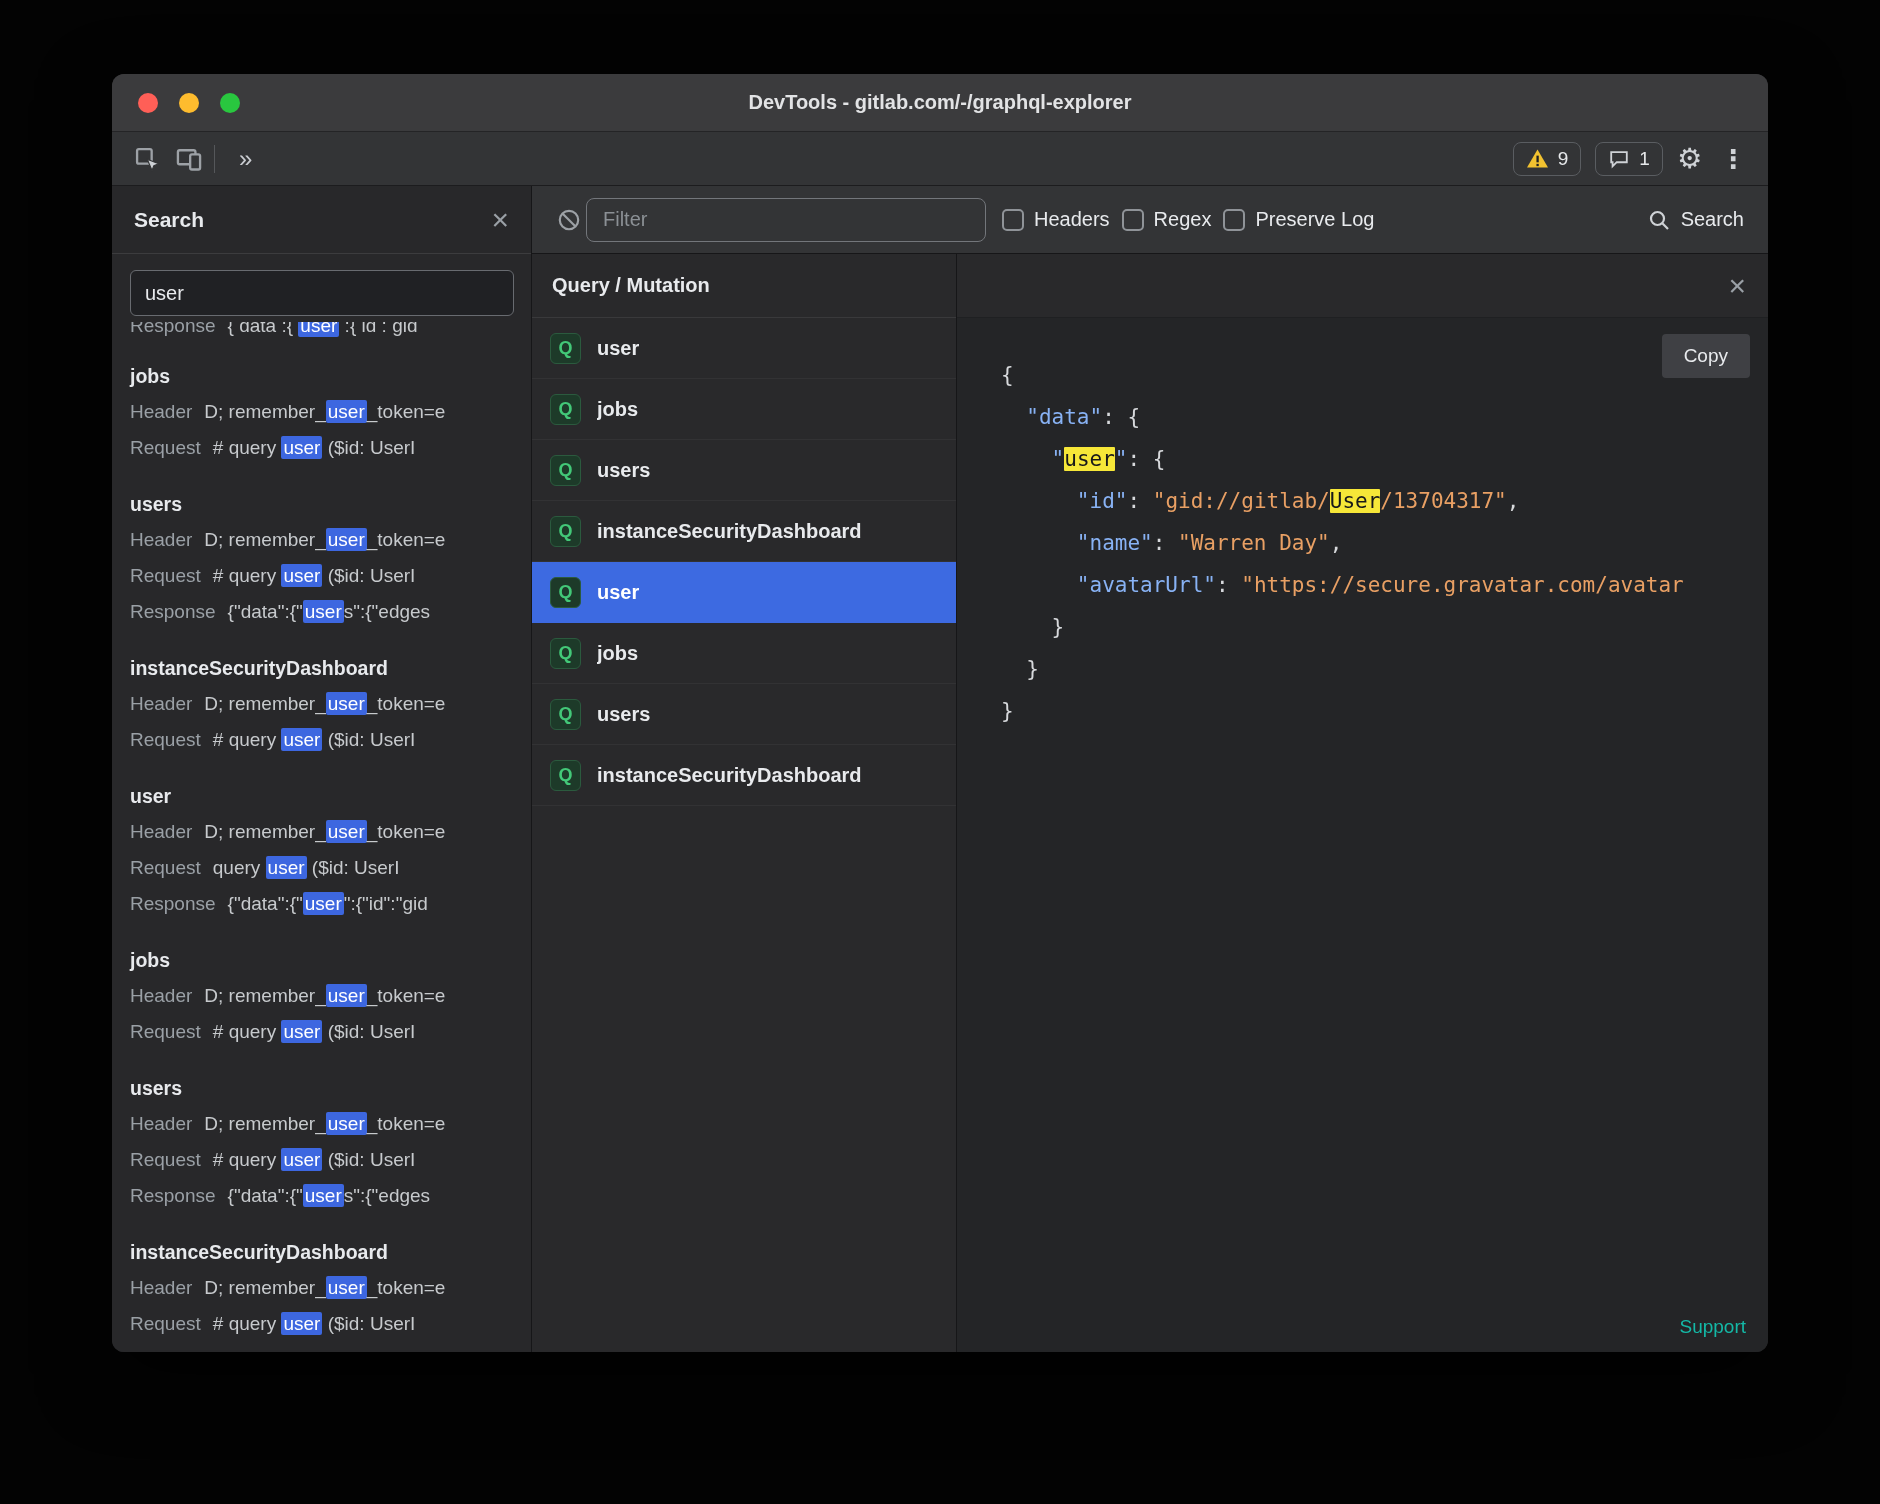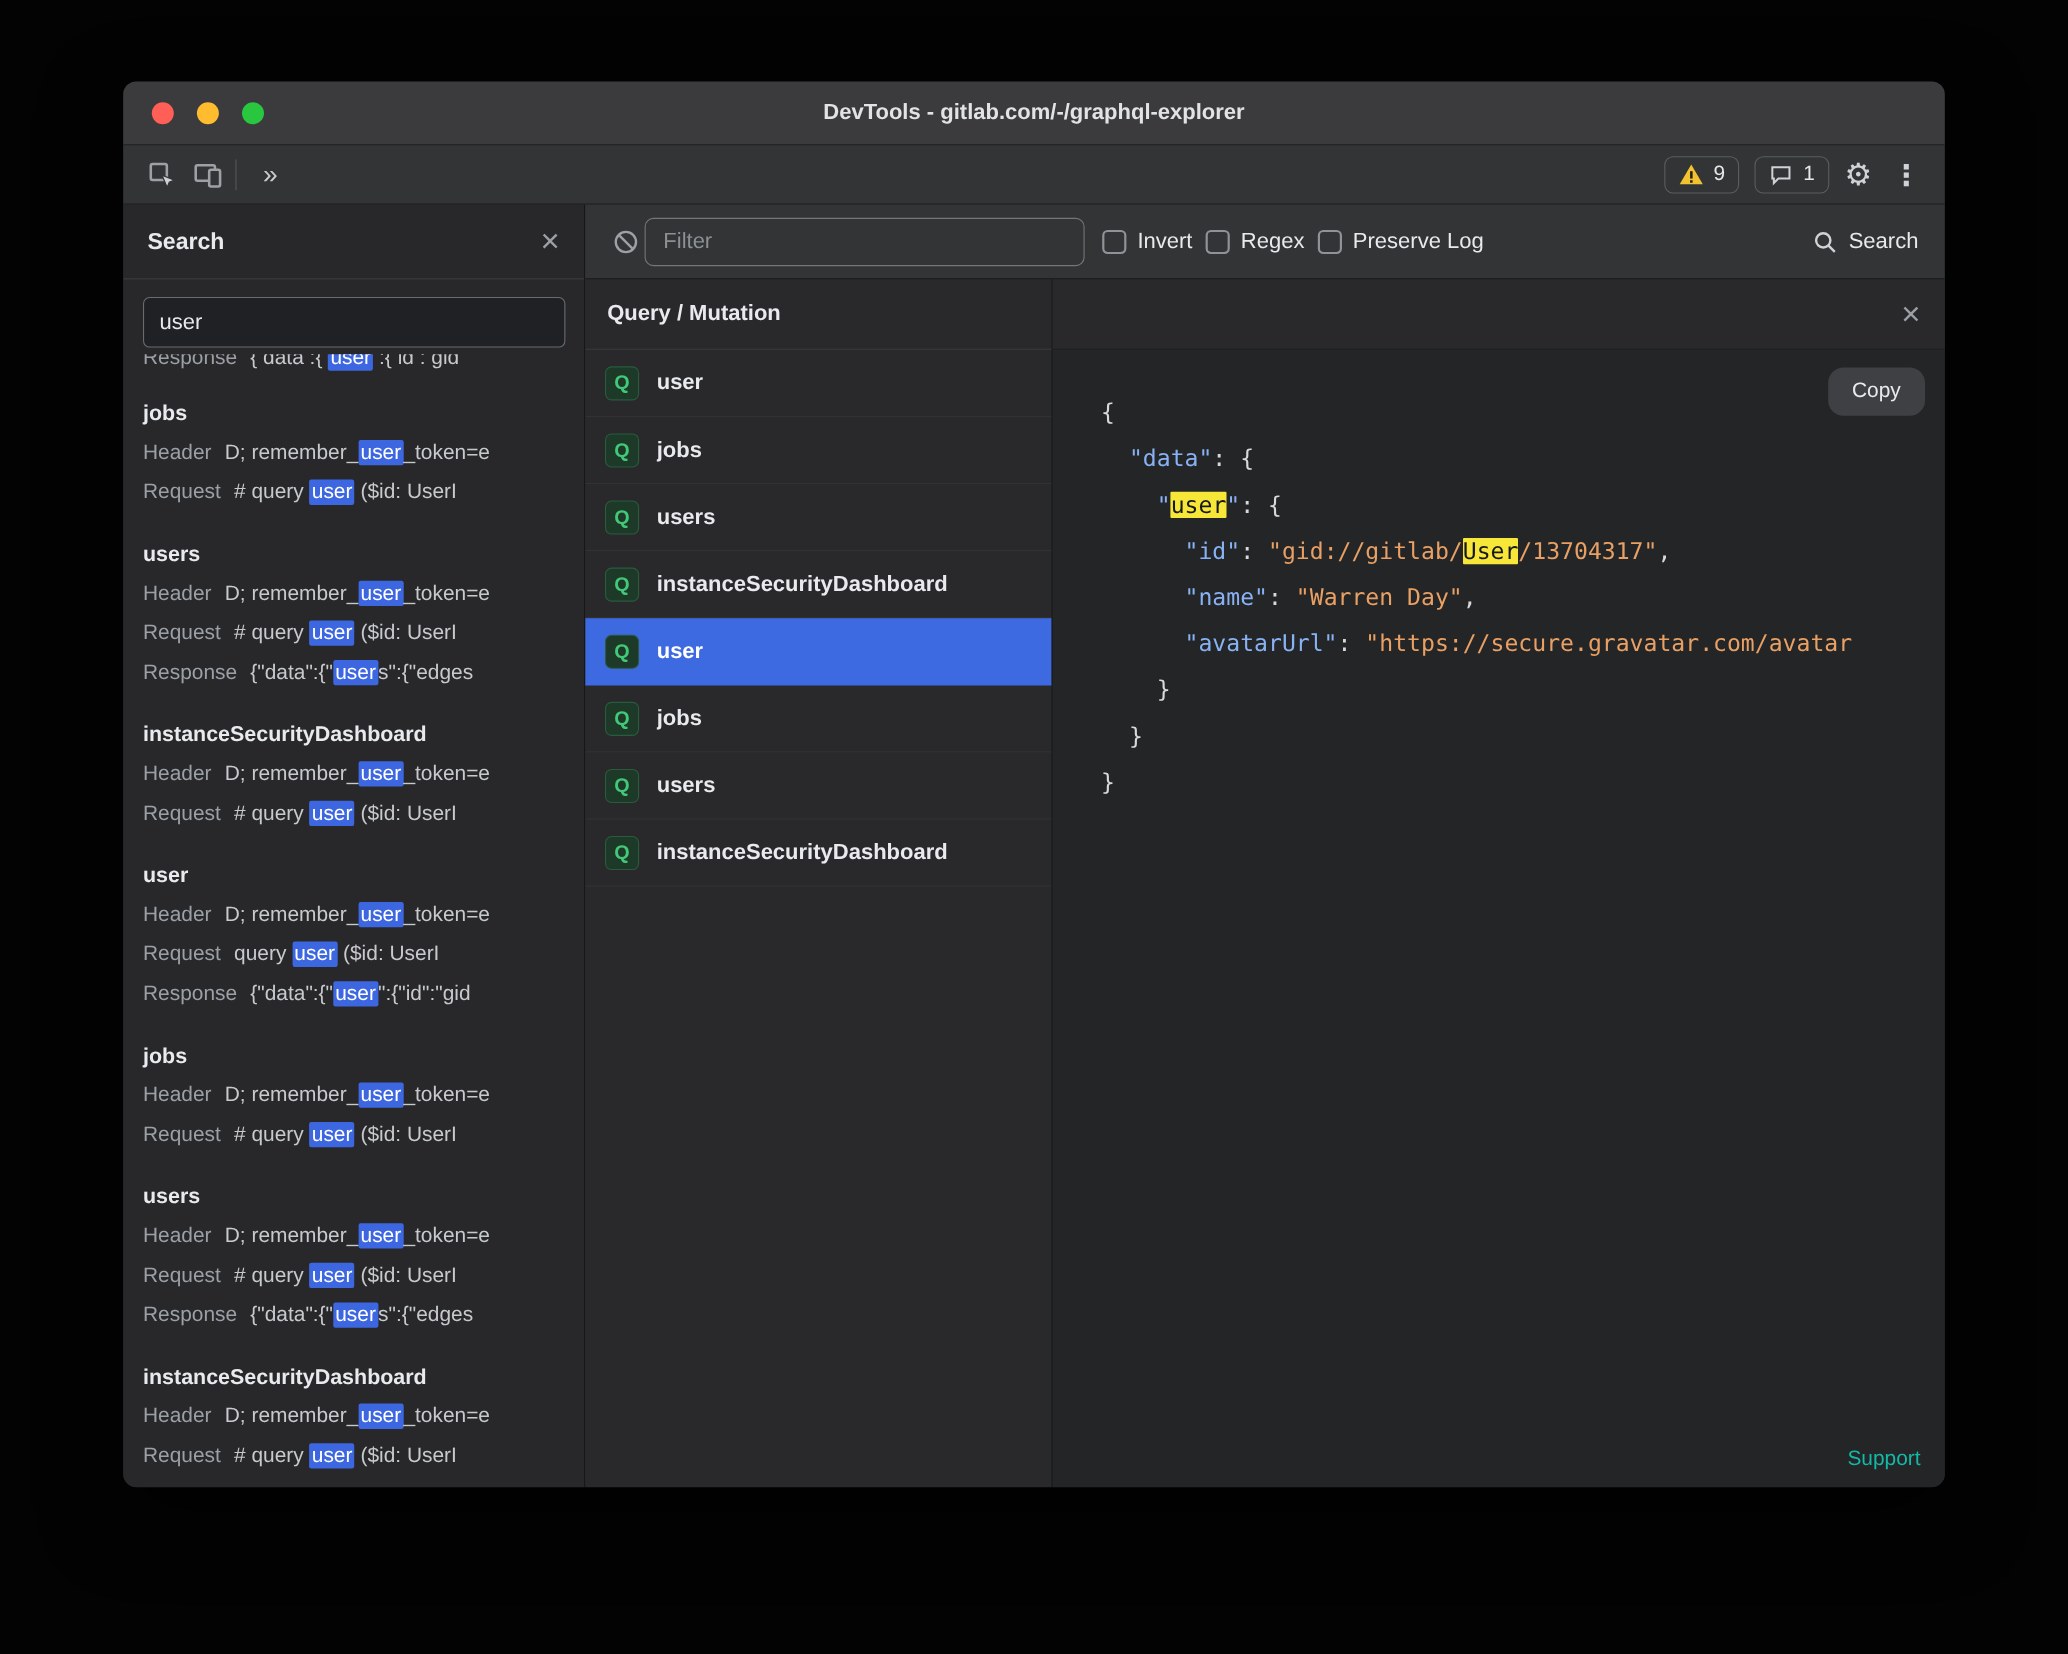--- a/index.html
+++ b/index.html
@@ -92,21 +92,21 @@
   
   .detail-panel { flex:1; display:flex; flex-direction:column; min-width:0; background:#242527; }
   .dp-tabs { flex:0 0 64px; display:flex; align-items:center; background:#29292b;
              padding-right:22px; border-bottom:1px solid #1f2022; }
   .dp-tabs-inner { display:flex; height:100%; }
   .dp-tab { height:100%; display:flex; align-items:center; padding:0 22px;
             font-size:20px; font-weight:700; color:#e8eaed; }
   .dp-tab.active { background:#3f4044; }
   .dp-body { flex:1; position:relative; overflow:hidden; }
   .copy { position:absolute; top:16px; right:18px; background:#3f4044; color:#e8eaed;
-          border:none; border-radius:14px; font-size:19px; padding:11px 22px; font-family:inherit; }
+          border:none; border-radius:4px; font-size:19px; padding:11px 22px; font-family:inherit; }
   .json { padding:36px 0 0 44px; font-family:"DejaVu Sans Mono",monospace;
           font-size:21px; line-height:42px; white-space:pre; overflow:hidden; }
   .j-p { color:#d7d9dc; } .j-k { color:#88b2f4; } .j-s { color:#e9a064; }
   .j-hk, .j-hs { background:#f6e738; color:#17181a; border-radius:1px; }
   .support { position:absolute; right:22px; bottom:14px; color:#14b8a6; font-size:19px; font-weight:400; }
 </style>
 </head>
 <body>
 
 <div class="stage">
@@ -201,21 +201,21 @@
           <span style="display:flex;">
             <svg width="26" height="26" viewBox="0 0 24 24" fill="none" stroke="#9da1a6" stroke-width="2">
               <circle cx="12" cy="12" r="8.5"></circle>
               <line x1="6.2" y1="6.2" x2="17.8" y2="17.8"></line>
             </svg>
           </span>
           <input class="filter-input" placeholder="Filter" style="">
           <div style="display:flex;align-items:center;">
               <label class="filter-opt">
                 <span class="cb"></span>
-                <span>Invert</span>
+                <span>Headers</span>
               </label>
               <label class="filter-opt">
                 <span class="cb"></span>
                 <span>Regex</span>
               </label>
               <label class="filter-opt">
                 <span class="cb"></span>
                 <span>Preserve Log</span>
               </label>
             </div>

